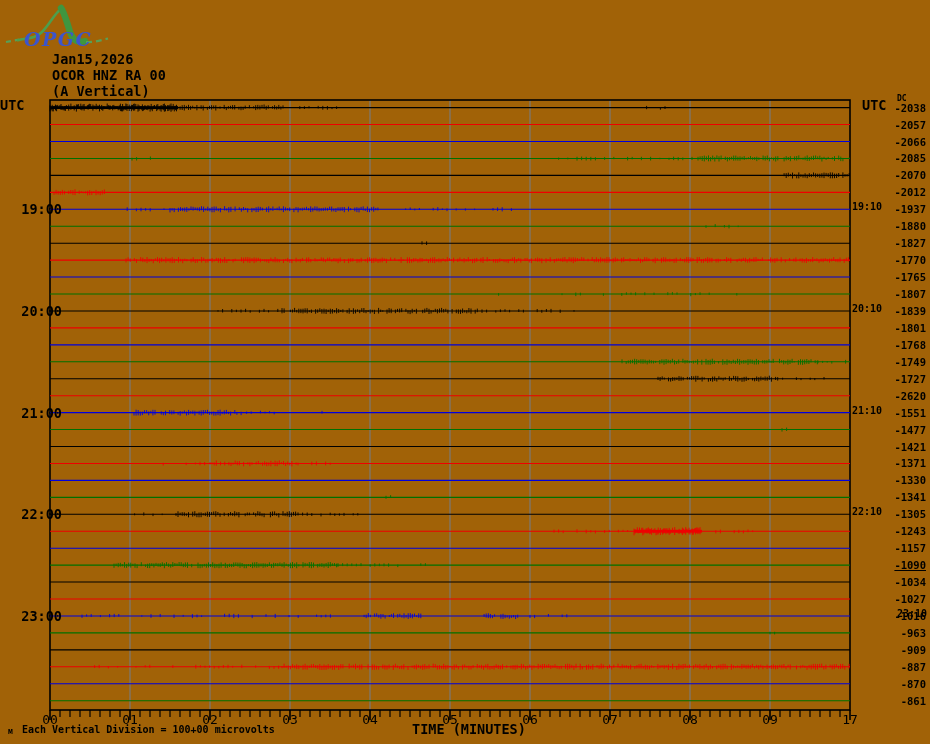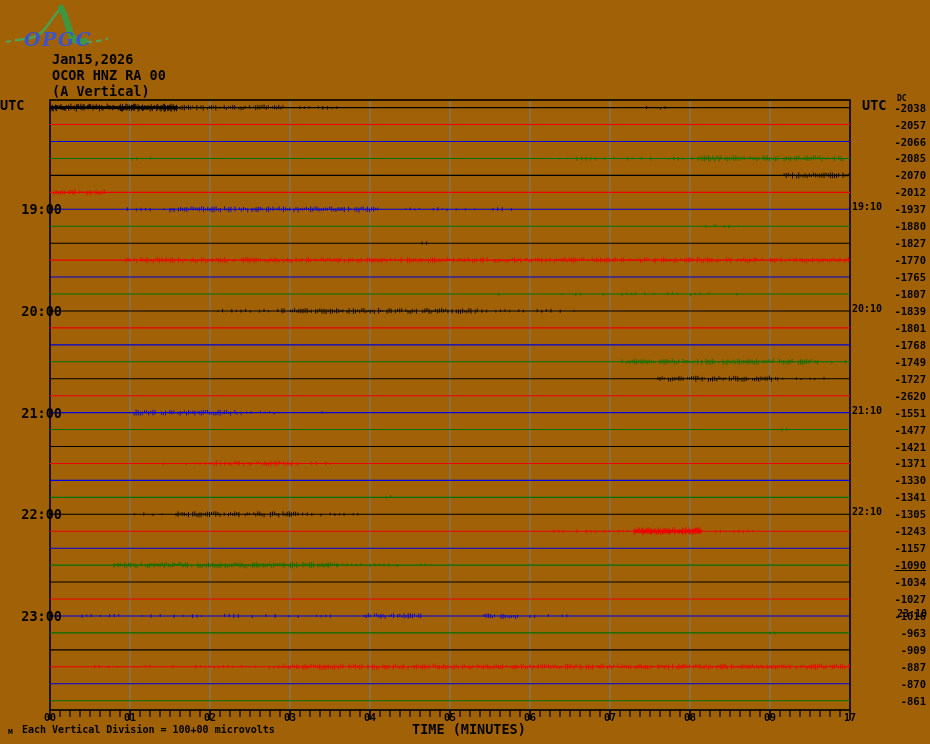--- a/index.html
+++ b/index.html
@@ -8,21 +8,21 @@
   .abs{position:absolute;}
   .mono{font-family:"DejaVu Sans Mono","Liberation Mono",monospace;font-weight:bold;color:#000;}
   .title-line{font-size:13.5px;line-height:16px;letter-spacing:0;}
   .hdr{font-size:13.5px;}
   .hour-label{position:absolute;width:46px;text-align:right;font-size:13.5px;font-weight:bold;
               font-family:"DejaVu Sans Mono","Liberation Mono",monospace;color:#000;margin-left:16px;}
   .rtime-label{position:absolute;font-size:10px;font-weight:bold;
                font-family:"DejaVu Sans Mono","Liberation Mono",monospace;color:#000;}
   .dc-label{position:absolute;width:50px;text-align:right;font-size:10.5px;font-weight:bold;
             font-family:"DejaVu Sans Mono","Liberation Mono",monospace;color:#000;}
-  .xtick-label{position:absolute;width:26px;text-align:center;font-size:10px;font-weight:bold;
+  .xtick-label{position:absolute;width:26px;text-align:center;font-size:13px;font-weight:normal;
                font-family:"DejaVu Sans Mono","Liberation Mono",monospace;color:#000;}
   .small-note{font-size:10px;font-weight:bold;}
   .tiny{font-size:8px;font-weight:bold;}
 </style>
 </head>
 <body>
 
 <div class="screen">
 
   <svg class="abs" style="left:4px;top:2px" width="120" height="52" viewBox="0 0 120 52">

